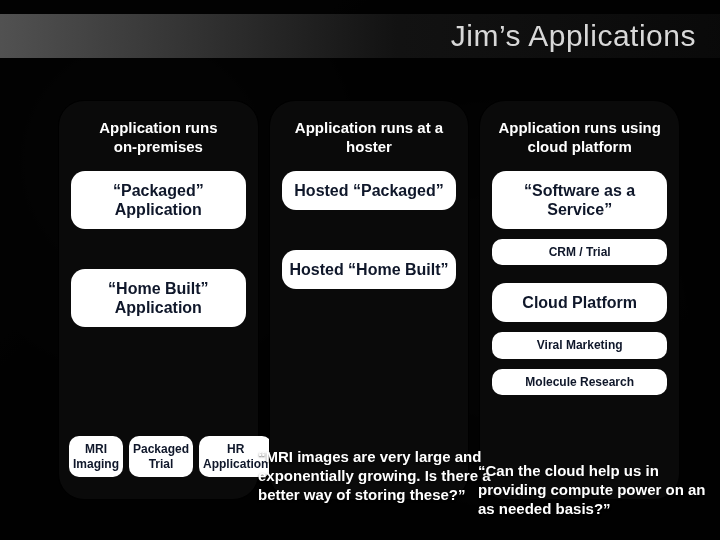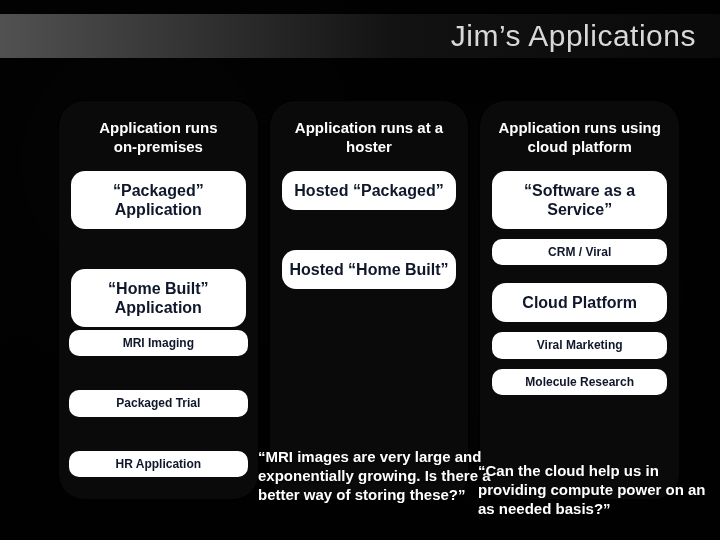--- a/index.html
+++ b/index.html
@@ -80,21 +80,21 @@
     line-height: 1.25;
     text-shadow: 0 1px 2px rgba(0,0,0,0.6);
   }
   .quote.q1 { left: 258px; top: 448px; width: 250px; }
   .quote.q2 { left: 478px; top: 462px; width: 230px; }
 
   
   .pill-stack {
     position: absolute;
     left: 10px; right: 10px; bottom: 12px;
-    display: flex; flex-direction: column; gap: 24px;
+    display: flex; gap: 6px;
   }
 </style>
 </head>
 <body>
 
 <div class="title-bar">
   <span class="title-text">Jim’s Applications</span>
 </div>
 
 <div class="columns">
@@ -126,21 +126,21 @@
   </div>
 
   <div class="col">
     <div class="col-head">
       <div class="l1">Application runs using</div>
       <div class="l2">
         <span>cloud</span><span class="light"> platform</span>
       </div>
     </div>
     <div class="cell">“Software as a Service”</div>
-    <div class="cell small">CRM / Viral</div>
+    <div class="cell small">CRM / Trial</div>
     <div style="height:8px"></div>
     <div class="cell">Cloud Platform</div>
     <div class="cell small">Viral Marketing</div>
     <div class="cell small">Molecule Research</div>
   </div>
 
 </div>
 
 <div class="quote q1">“MRI images are very large and exponentially growing. Is there a better way of storing these?”</div>
 <div class="quote q2">“Can the cloud help us in providing compute power on an as needed basis?”</div>

